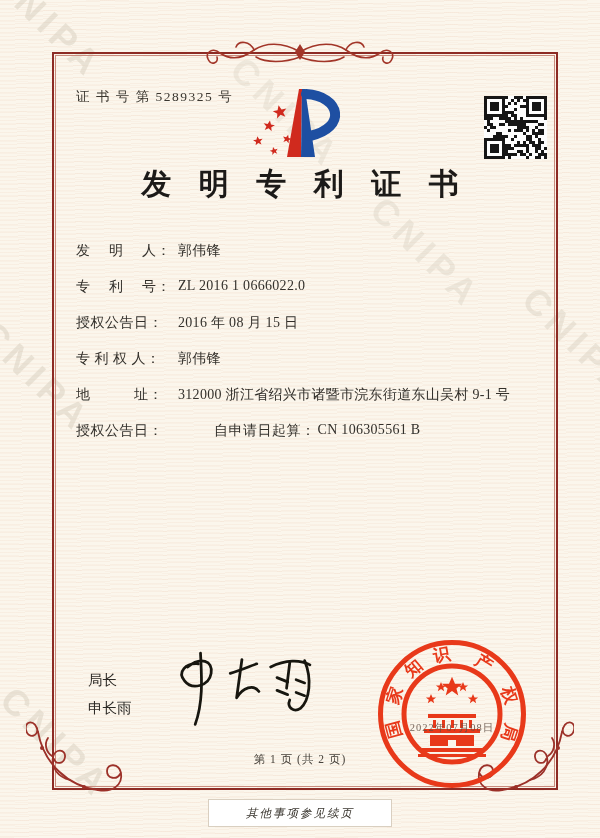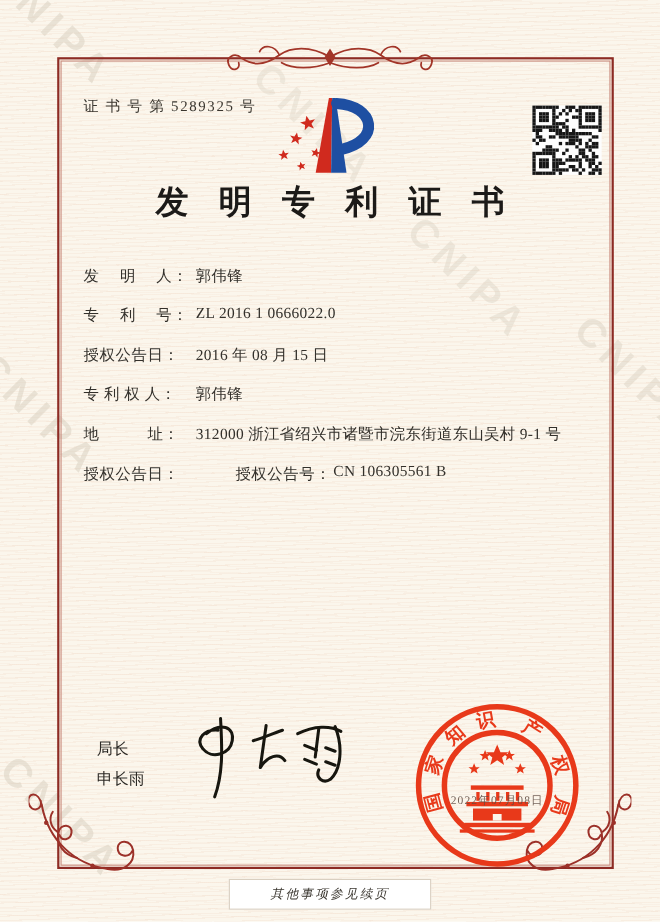--- a/index.html
+++ b/index.html
@@ -419,21 +419,21 @@
       <span class="flabel">专 利 权 人：</span>
       <span class="fvalue">郭伟锋</span>
     </div>
     <div class="frow">
       <span class="flabel">地　　　址：</span>
       <span class="fvalue">312000 浙江省绍兴市诸暨市浣东街道东山吴村 9-1 号</span>
     </div>
     <div class="frow">
       <span class="flabel">授权公告日：</span>
       <span class="pair2">
-        <span class="flabel">授权公告号：</span>
+        <span class="flabel">自申请日起算：</span>
         <span class="fvalue">CN 106305561 B</span>
       </span>
     </div>
   </div>
 
   <div class="paras">
   </div>
 
   <div class="sig-role">局长</div>
   <div class="sig-name">申长雨</div>
@@ -476,15 +476,16 @@
     <span class="seal-char s0">国</span>
     <span class="seal-char s1">家</span>
     <span class="seal-char s2">知</span>
     <span class="seal-char s3">识</span>
     <span class="seal-char s4">产</span>
     <span class="seal-char s5">权</span>
     <span class="seal-char s6">局</span>
     <div class="seal-date">2022年07月08日</div>
   </div>
 
+  <div class="page-num">第 1 页 (共 2 页)</div>
   <div class="footer-note">其他事项参见续页</div>
 
 </div>
 
 </body></html>

